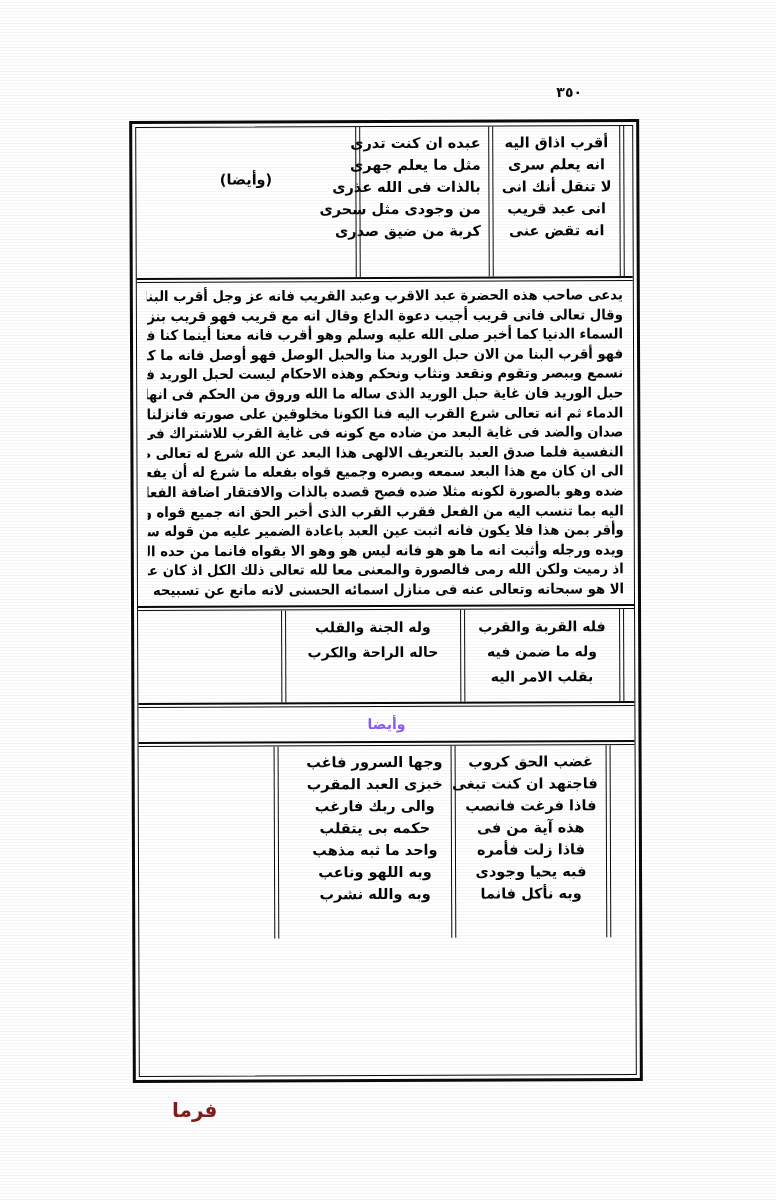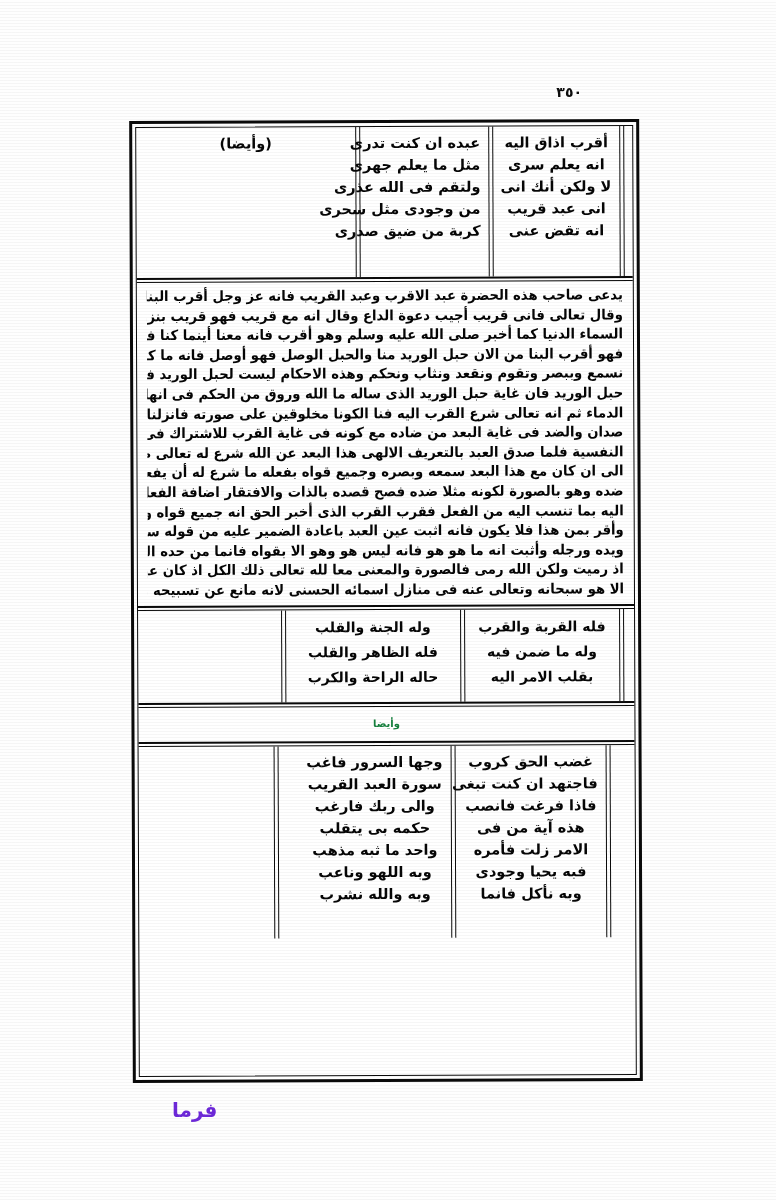--- a/index.html
+++ b/index.html
@@ -36,21 +36,21 @@
   }
 
   
   .catchword {
     position: absolute;
     bottom: 78px;
     left: 172px;
     font-family: "DejaVu Sans", sans-serif;
     font-size: 20px;
     font-weight: 700;
-    color: #6d28d9;
+    color: #7f1d1d;
     direction: rtl;
   }
 
   
   #frame {
     position: absolute;
     left: 131px;
     top: 120px;
     width: 510px;
     height: 962px;
@@ -109,21 +109,21 @@
     letter-spacing: -0.2px;
   }
 
   
   #top-table {
     height: 150px;
   }
   #top-table .verse-pad-right { width: 8px; }
   #top-table .col-right { width: 126px; padding-left: 8px; }
   #top-table .col-left  { width: 128px; }
-  #top-table .col-empty { width: 226px; }
+  #top-table .col-empty { width: 226px; margin-top: 36px; }
 
   
   #bottom-table {
     height: 192px;
   }
   #bottom-table .verse-pad-right { width: 24px; }
   #bottom-table .col-right { width: 150px; }
   #bottom-table .col-left  { width: 152px; margin-left: 20px; }
   #bottom-table .col-empty-l { width: 152px; }
 
@@ -165,23 +165,23 @@
 
   
   #sep-row {
     height: 34px;
     display: flex;
     align-items: center;
     justify-content: center;
   }
   #sep-row .sep-text {
     font-family: "DejaVu Sans", sans-serif;
-    font-size: 10px;
+    font-size: 14px;
     font-weight: 700;
-    color: #15803d;
+    color: #8b5cf6;
     direction: rtl;
   }
 
   
   #grain {
     position: absolute;
     inset: 0;
     pointer-events: none;
     opacity: 0.035;
     background-image:
@@ -200,31 +200,31 @@
 
       <div class="verse-table" id="top-table">
 
         <div class="verse-pad verse-pad-right"></div>
 
         <div class="col-divider"></div>
 
         <div class="verse-col col-right">
           <div class="verse-line">أقرب اذاق اليه</div>
           <div class="verse-line">انه يعلم سرى</div>
-          <div class="verse-line">لا ولكن أنك انى</div>
+          <div class="verse-line">لا تنقل أنك انى</div>
           <div class="verse-line">انى عبد قريب</div>
           <div class="verse-line">انه تقض عنى</div>
         </div>
 
         <div class="col-divider"></div>
 
         <div class="verse-col col-left">
           <div class="verse-line">عبده ان كنت تدرى</div>
           <div class="verse-line">مثل ما يعلم جهرى</div>
-          <div class="verse-line">ولتقم فى الله عذرى</div>
+          <div class="verse-line">بالذات فى الله عذرى</div>
           <div class="verse-line">من وجودى مثل سحرى</div>
           <div class="verse-line">كربة من ضيق صدرى</div>
         </div>
 
         <div class="col-divider"></div>
 
         <div class="verse-col col-empty">
           <div class="verse-line">(وأيضا)</div>
         </div>
 
@@ -262,21 +262,20 @@
         <div class="verse-col col-right">
           <div class="verse-line">فله القربة والقرب</div>
           <div class="verse-line">وله ما ضمن فيه</div>
           <div class="verse-line">بقلب الامر اليه</div>
         </div>
 
         <div class="col-divider"></div>
 
         <div class="verse-col col-left">
           <div class="verse-line">وله الجنة والقلب</div>
-          <div class="verse-line">فله الظاهر والقلب</div>
           <div class="verse-line">حاله الراحة والكرب</div>
         </div>
 
         <div class="col-divider"></div>
 
         <div class="verse-col col-empty-l"></div>
 
       </div>
 
       <div class="hrule-double"></div>
@@ -291,30 +290,30 @@
 
         <div class="verse-pad verse-pad-right"></div>
 
         <div class="col-divider"></div>
 
         <div class="verse-col col-right">
           <div class="verse-line">غضب الحق كروب</div>
           <div class="verse-line">فاجتهد ان كنت تبغى</div>
           <div class="verse-line">فاذا فرغت فانصب</div>
           <div class="verse-line">هذه آية من فى</div>
-          <div class="verse-line">الامر زلت فأمره</div>
+          <div class="verse-line">فاذا زلت فأمره</div>
           <div class="verse-line">فبه يحيا وجودى</div>
           <div class="verse-line">وبه نأكل فانما</div>
         </div>
 
         <div class="col-divider"></div>
 
         <div class="verse-col col-left">
           <div class="verse-line">وجها السرور فاغب</div>
-          <div class="verse-line">سورة العبد القريب</div>
+          <div class="verse-line">خبزى العبد المقرب</div>
           <div class="verse-line">والى ربك فارغب</div>
           <div class="verse-line">حكمه بى يتقلب</div>
           <div class="verse-line">واحد ما ثبه مذهب</div>
           <div class="verse-line">وبه اللهو وناعب</div>
           <div class="verse-line">وبه والله نشرب</div>
         </div>
 
         <div class="col-divider"></div>
 
         <div class="verse-col col-empty-l"></div>

